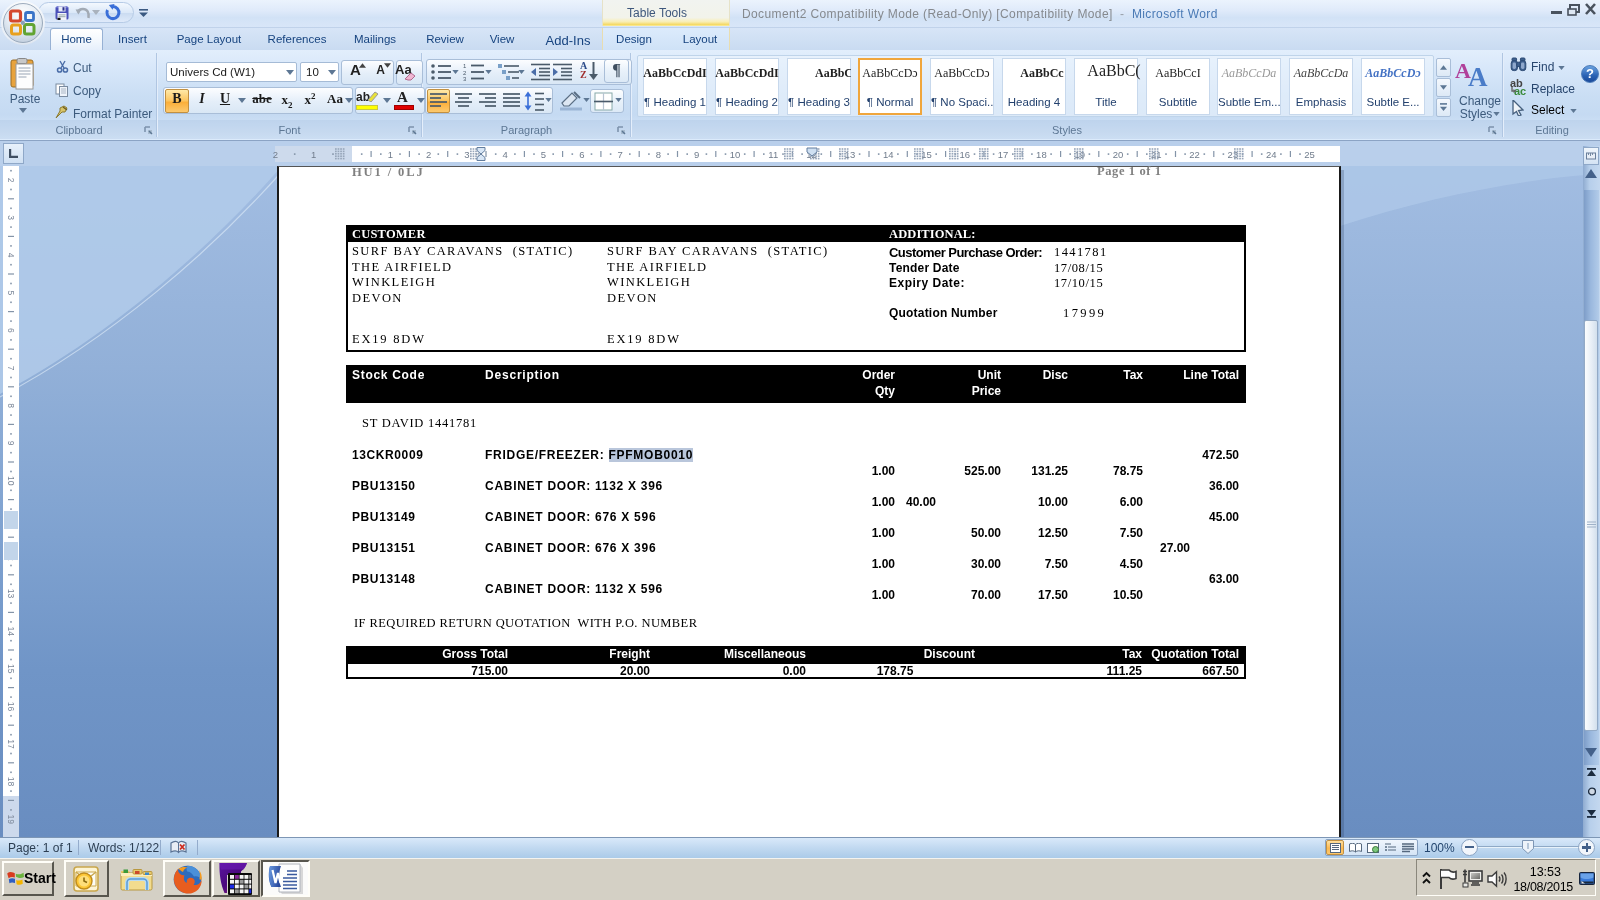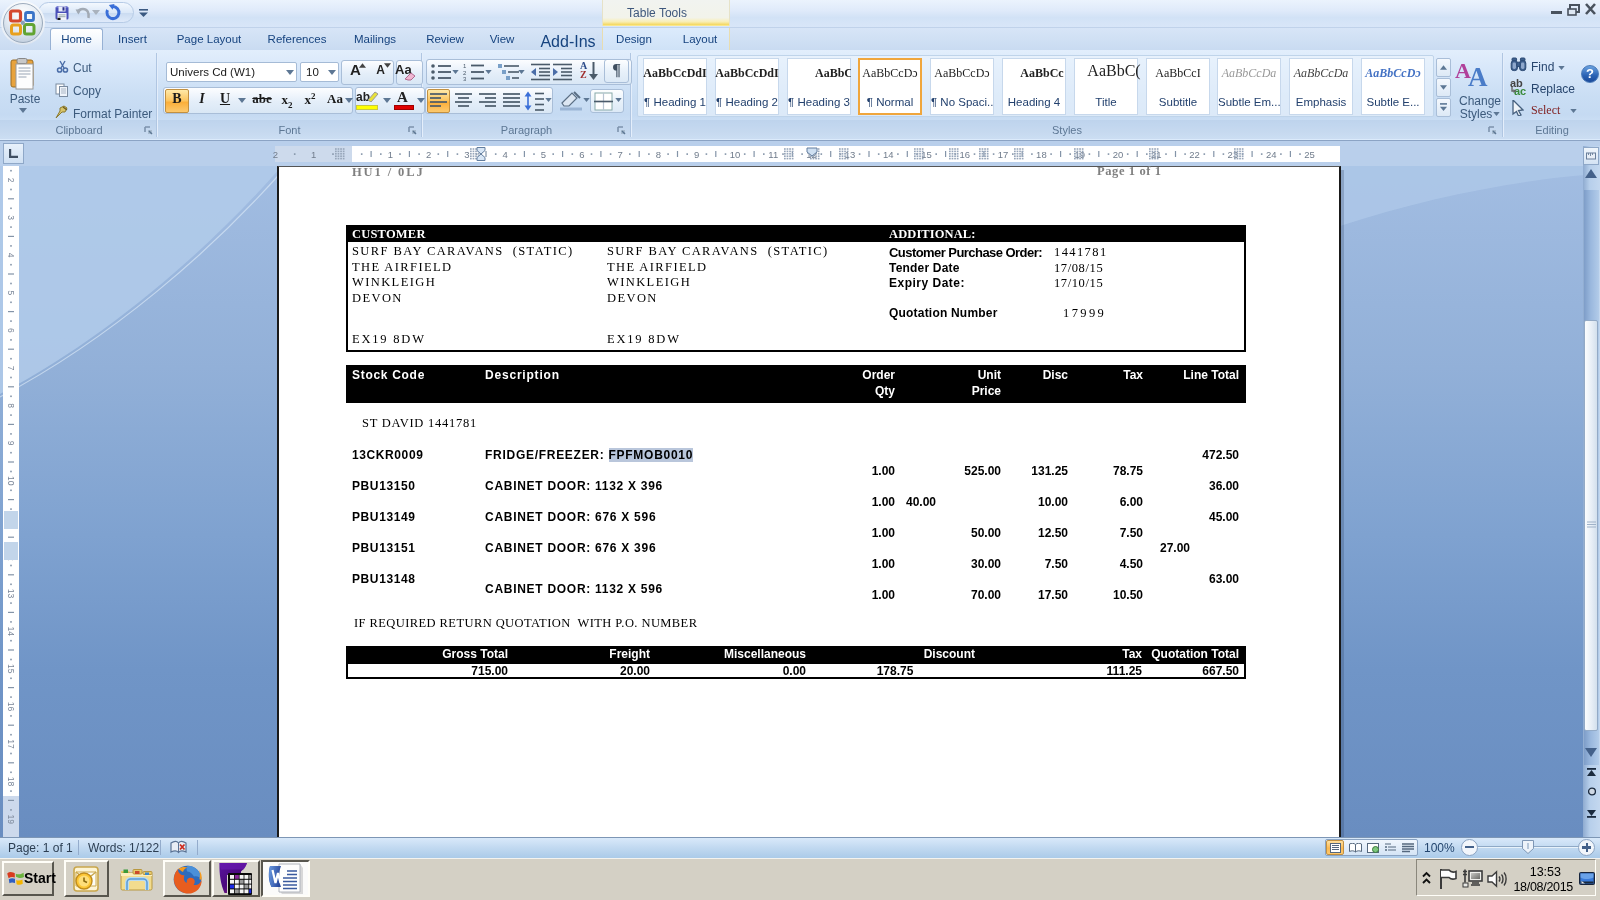--- a/index.html
+++ b/index.html
@@ -12,20 +12,21 @@
 </style>
 </head>
 <body>
 <div id="root">
 
 <div class="ab" id="titlebar" style="left:0;top:0;width:1600px;height:28px;background:linear-gradient(180deg,#ebf3fd 0%,#dfeafa 40%,#d2e2f6 65%,#d8e6f8 100%);border-bottom:1px solid #c0d2ea;"></div>
 
 <div class="ab" style="left:602px;top:0;width:128px;height:26px;background:linear-gradient(180deg,#f1f3f0 0%,#f2f3ea 68%,#f9eeb4 84%,#f4d967 94%,#fdee9a 100%);border-left:1px solid #e6e2c8;border-right:1px solid #e6e2c8;"></div>
 <div class="ab ui" style="left:602px;top:6px;width:110px;text-align:center;font-size:12px;color:#3e577c;">Table Tools</div>
 
+<div class="ab" style="left:742px;top:7px;font-size:12px;letter-spacing:0.38px;color:#85898e;">Document2 Compatibility Mode (Read-Only) [Compatibility Mode]&nbsp; <span style="color:#98a0a8;">-</span>&nbsp; <span style="color:#4a7ab5;">Microsoft Word</span></div>
 
 <div class="ab" style="left:1551px;top:11px;width:11px;height:3px;background:#49525e;"></div>
 <svg class="ab" style="left:1567px;top:4px;" width="14" height="12" viewBox="0 0 14 12">
       <rect x="3" y="1" width="9" height="7" fill="none" stroke="#49525e" stroke-width="2"></rect>
       <rect x="1" y="5" width="8" height="6" fill="#dde7f3" stroke="#49525e" stroke-width="1.6"></rect>
     </svg>
 <svg class="ab" style="left:1584px;top:3px;" width="13" height="12" viewBox="0 0 13 12">
       <path d="M2 1 L11 11 M11 1 L2 11" stroke="#49525e" stroke-width="2.6"></path>
     </svg>
 
@@ -89,21 +90,21 @@
 <div class="ab" style="left:602px;top:28px;width:128px;height:22px;background:linear-gradient(180deg,#dcebfc,#cfe2f7);border-left:1px solid #e8ddb0;border-right:1px solid #e8ddb0;"></div>
 
 <div class="ab" style="left:50px;top:28px;width:53px;height:22px;background:linear-gradient(180deg,#ffffff,#f2f7fd 60%,#e6effb);border:1px solid #97b1d4;border-bottom:none;border-radius:3px 3px 0 0;"></div>
 <div class="ab ui" style="left:50px;top:33px;width:53px;text-align:center;font-size:11.5px;color:#16437f;">Home</div>
 <div class="ab ui" style="left:105px;top:33px;width:55px;text-align:center;font-size:11.5px;color:#16437f;">Insert</div>
 <div class="ab ui" style="left:163px;top:33px;width:92px;text-align:center;font-size:11.5px;color:#16437f;">Page Layout</div>
 <div class="ab ui" style="left:258px;top:33px;width:78px;text-align:center;font-size:11.5px;color:#16437f;">References</div>
 <div class="ab ui" style="left:341px;top:33px;width:68px;text-align:center;font-size:11.5px;color:#16437f;">Mailings</div>
 <div class="ab ui" style="left:415px;top:33px;width:60px;text-align:center;font-size:11.5px;color:#16437f;">Review</div>
 <div class="ab ui" style="left:478px;top:33px;width:48px;text-align:center;font-size:11.5px;color:#16437f;">View</div>
-<div class="ab ui" style="left:536px;top:33px;width:64px;text-align:center;font-size:16px;color:#16437f;">Add-Ins</div>
+<div class="ab ui" style="left:536px;top:33px;width:64px;text-align:center;font-size:13px;color:#16437f;">Add-Ins</div>
 <div class="ab ui" style="left:606px;top:33px;width:56px;text-align:center;font-size:11.5px;color:#16437f;">Design</div>
 <div class="ab ui" style="left:672px;top:33px;width:56px;text-align:center;font-size:11.5px;color:#16437f;">Layout</div>
 
 <div class="ab" style="left:0;top:49.5px;width:50px;height:1px;background:#eef5fd;"></div>
     <div class="ab" style="left:103px;top:49.5px;width:1497px;height:1px;background:#eef5fd;"></div>
 <div class="ab" id="ribbon" style="left:0;top:50px;width:1600px;height:91px;background:linear-gradient(180deg,#e2eefc 0%,#d9e8fa 18%,#cadef4 50%,#c5daf2 72%,#d3e4f7 90%,#dcebfb 100%);border-bottom:1px solid #8ba3c4;"></div>
 
 <div class="ab" style="left:0;top:120px;width:1600px;height:19px;background:rgba(150,178,214,0.22);"></div>
 
 <div class="ab" style="left:156px;top:53px;width:1px;height:84px;background:#b0c6e2;"></div>
@@ -466,21 +467,21 @@
   <div class="ab" style="left:4px;top:7px;font-size:11px;font-weight:bold;color:#3a8a3a;">ac</div>
   <svg class="ab" style="left:-2px;top:9px;" width="8" height="8" viewBox="0 0 8 8">
         <path d="M4 0 v4 h4" fill="none" stroke="#666" stroke-width="1.4"></path>
         <polygon points="5.5,2 5.5,6 8,4" fill="#666"></polygon>
       </svg>
 </div>
 <div class="ab ui" style="left:1531px;top:82px;font-size:12px;color:#28466e;">Replace</div>
 <svg class="ab" style="left:1512px;top:100px;" width="12" height="16" viewBox="0 0 12 16">
       <path d="M1 0 L11 10 L6.5 10.5 L9 15 L6.5 16 L4.5 11.5 L1 14 Z" fill="#f0f4f8" stroke="#46607e" stroke-width="1.3"></path>
     </svg>
-<div class="ab ui" style="left:1531px;top:103px;font-size:12px;color:#7f1d1d;font-family:Liberation Serif, serif;">Select</div>
+<div class="ab ui" style="left:1531px;top:103px;font-size:12px;color:#000000;">Select</div>
 <svg class="ab" style="left:1570px;top:109px;" width="7" height="4" viewBox="0 0 8 5">
       <polygon points="0,0 8,0 4,5" fill="#5d7794"></polygon>
     </svg>
 
 <div class="ab" style="left:1581px;top:65px;width:18px;height:18px;border-radius:50%;background:linear-gradient(180deg,#6aa2e0,#2a62b4 60%,#1a4a9a);border:1px solid #4a7ab8;"></div>
 <div class="ab" style="left:1581px;top:66px;width:18px;text-align:center;font-size:13px;font-weight:bold;color:#fff;">?</div>
 
 <div class="ab" id="rulerband" style="left:0;top:141px;width:1600px;height:25px;background:#b9cfeb;"></div>
 
 <div class="ab" style="left:3px;top:143px;width:21px;height:21px;background:linear-gradient(180deg,#e8f1fb,#cfe0f3);border:1px solid #8fa8c8;"></div>

